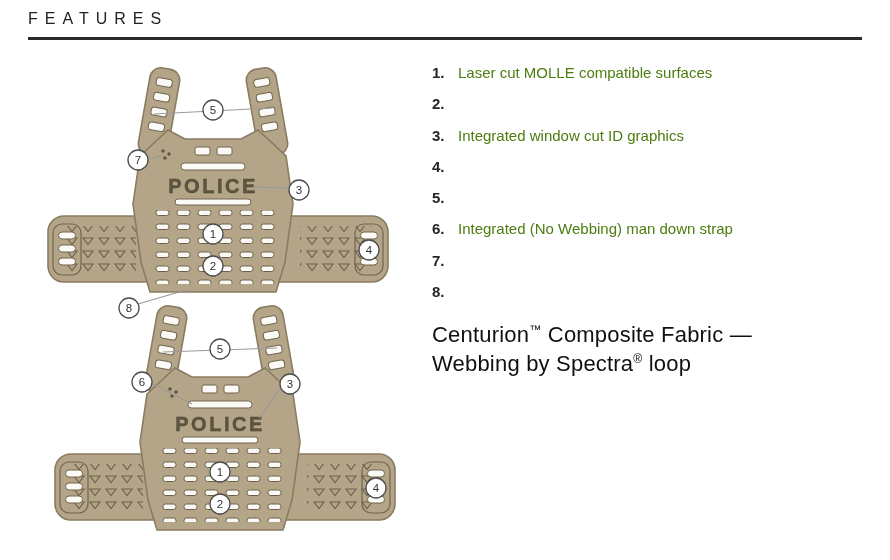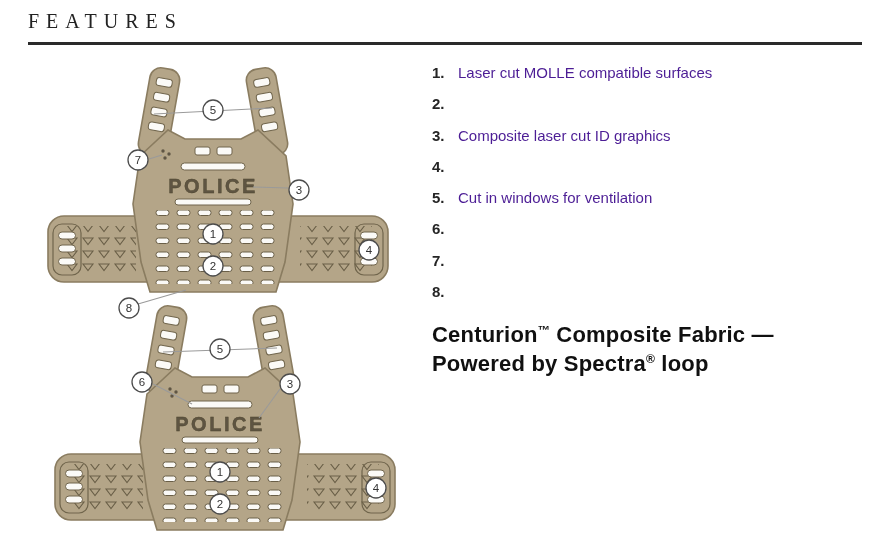--- a/index.html
+++ b/index.html
@@ -1,41 +1,41 @@
 <!DOCTYPE html>
 <html><head>
 <meta charset="utf-8">
 <style>
   html,body{margin:0;padding:0;background:#fff;}
   body{width:890px;height:560px;font-family:"Liberation Sans",sans-serif;color:#2e2e2e;overflow:hidden;}
   .page{position:relative;width:890px;height:560px;background:#ffffff;}
 
   
   .header{position:absolute;left:28px;top:10px;right:28px;}
-  .page-title{margin:0;font-size:20px;font-weight:normal;letter-spacing:7px;color:#222;font-family:Liberation Serif, serif;}
+  .page-title{margin:0;font-size:16px;font-weight:normal;letter-spacing:7px;color:#222;}
   .rule{margin-top:9px;border-top:3px solid #2a2a2a;height:0;}
 
   
   .illustration{position:absolute;left:16px;top:58px;width:415px;height:480px;}
   .tan{fill:#b4a588;stroke:#8a7c60;stroke-width:1.6;}
   .cut{fill:#fbfaf7;stroke:#70654c;stroke-width:1;}
   .frame{fill:none;stroke:#70654c;stroke-width:1.2;}
   .dot{fill:#5f5544;}
   .police{font-family:"Liberation Sans",sans-serif;font-size:20px;font-weight:bold;letter-spacing:2.5px;fill:#5e5442;stroke:#4e462f;stroke-width:.4;}
   .callout circle{fill:#ffffff;stroke:#4c4c4c;stroke-width:1.3;}
   .callout text{font-family:"Liberation Sans",sans-serif;font-size:11.5px;fill:#333;text-anchor:middle;}
   .leader{stroke:#9a9a9a;stroke-width:1.1;fill:none;}
 
   
   .right-col{position:absolute;left:432px;top:62px;width:438px;}
   .features-list{list-style:none;margin:0;padding:0;}
   .feature-item{display:flex;margin-bottom:10px;font-size:15px;line-height:1.42;}
   .feature-item .num{font-weight:bold;width:26px;flex:0 0 26px;color:#252525;}
-  .feature-item .txt{color:#4c1d95;max-width:322px;}
-  .tagline{margin:18px 0 0 0;font-size:22px;font-weight:bold;line-height:1.32;color:#101010;letter-spacing:.2px;}
+  .feature-item .txt{color:#4d7c0f;max-width:322px;}
+  .tagline{margin:18px 0 0 0;font-size:22px;font-weight:normal;line-height:1.32;color:#101010;letter-spacing:.2px;}
   .tagline sup{font-size:55%;line-height:0;}
 </style>
 </head>
 <body>
 
 <div class="page">
 
   <div class="header">
     <h1 class="page-title">FEATURES</h1>
     <div class="rule"></div>
@@ -174,39 +174,39 @@
     <ol class="features-list">
       <li class="feature-item">
         <span class="num">1.</span>
         <span class="txt">Laser cut MOLLE compatible surfaces</span>
       </li>
       <li class="feature-item">
         <span class="num">2.</span>
       </li>
       <li class="feature-item">
         <span class="num">3.</span>
-        <span class="txt">Composite laser cut ID graphics</span>
+        <span class="txt">Integrated window cut ID graphics</span>
       </li>
       <li class="feature-item">
         <span class="num">4.</span>
       </li>
       <li class="feature-item">
         <span class="num">5.</span>
-        <span class="txt">Cut in windows for ventilation</span>
       </li>
       <li class="feature-item">
         <span class="num">6.</span>
+        <span class="txt">Integrated (No Webbing) man down strap</span>
       </li>
       <li class="feature-item">
         <span class="num">7.</span>
       </li>
       <li class="feature-item">
         <span class="num">8.</span>
       </li>
     </ol>
 
     <h2 class="tagline">
       <span><span>Centurion</span><sup>™</sup><span> Composite Fabric —</span></span><br>
-      <span><span>Powered by Spectra</span><sup>®</sup><span> loop</span></span>
+      <span><span>Webbing by Spectra</span><sup>®</sup><span> loop</span></span>
     </h2>
   </div>
 
 </div>
 
 </body></html>

